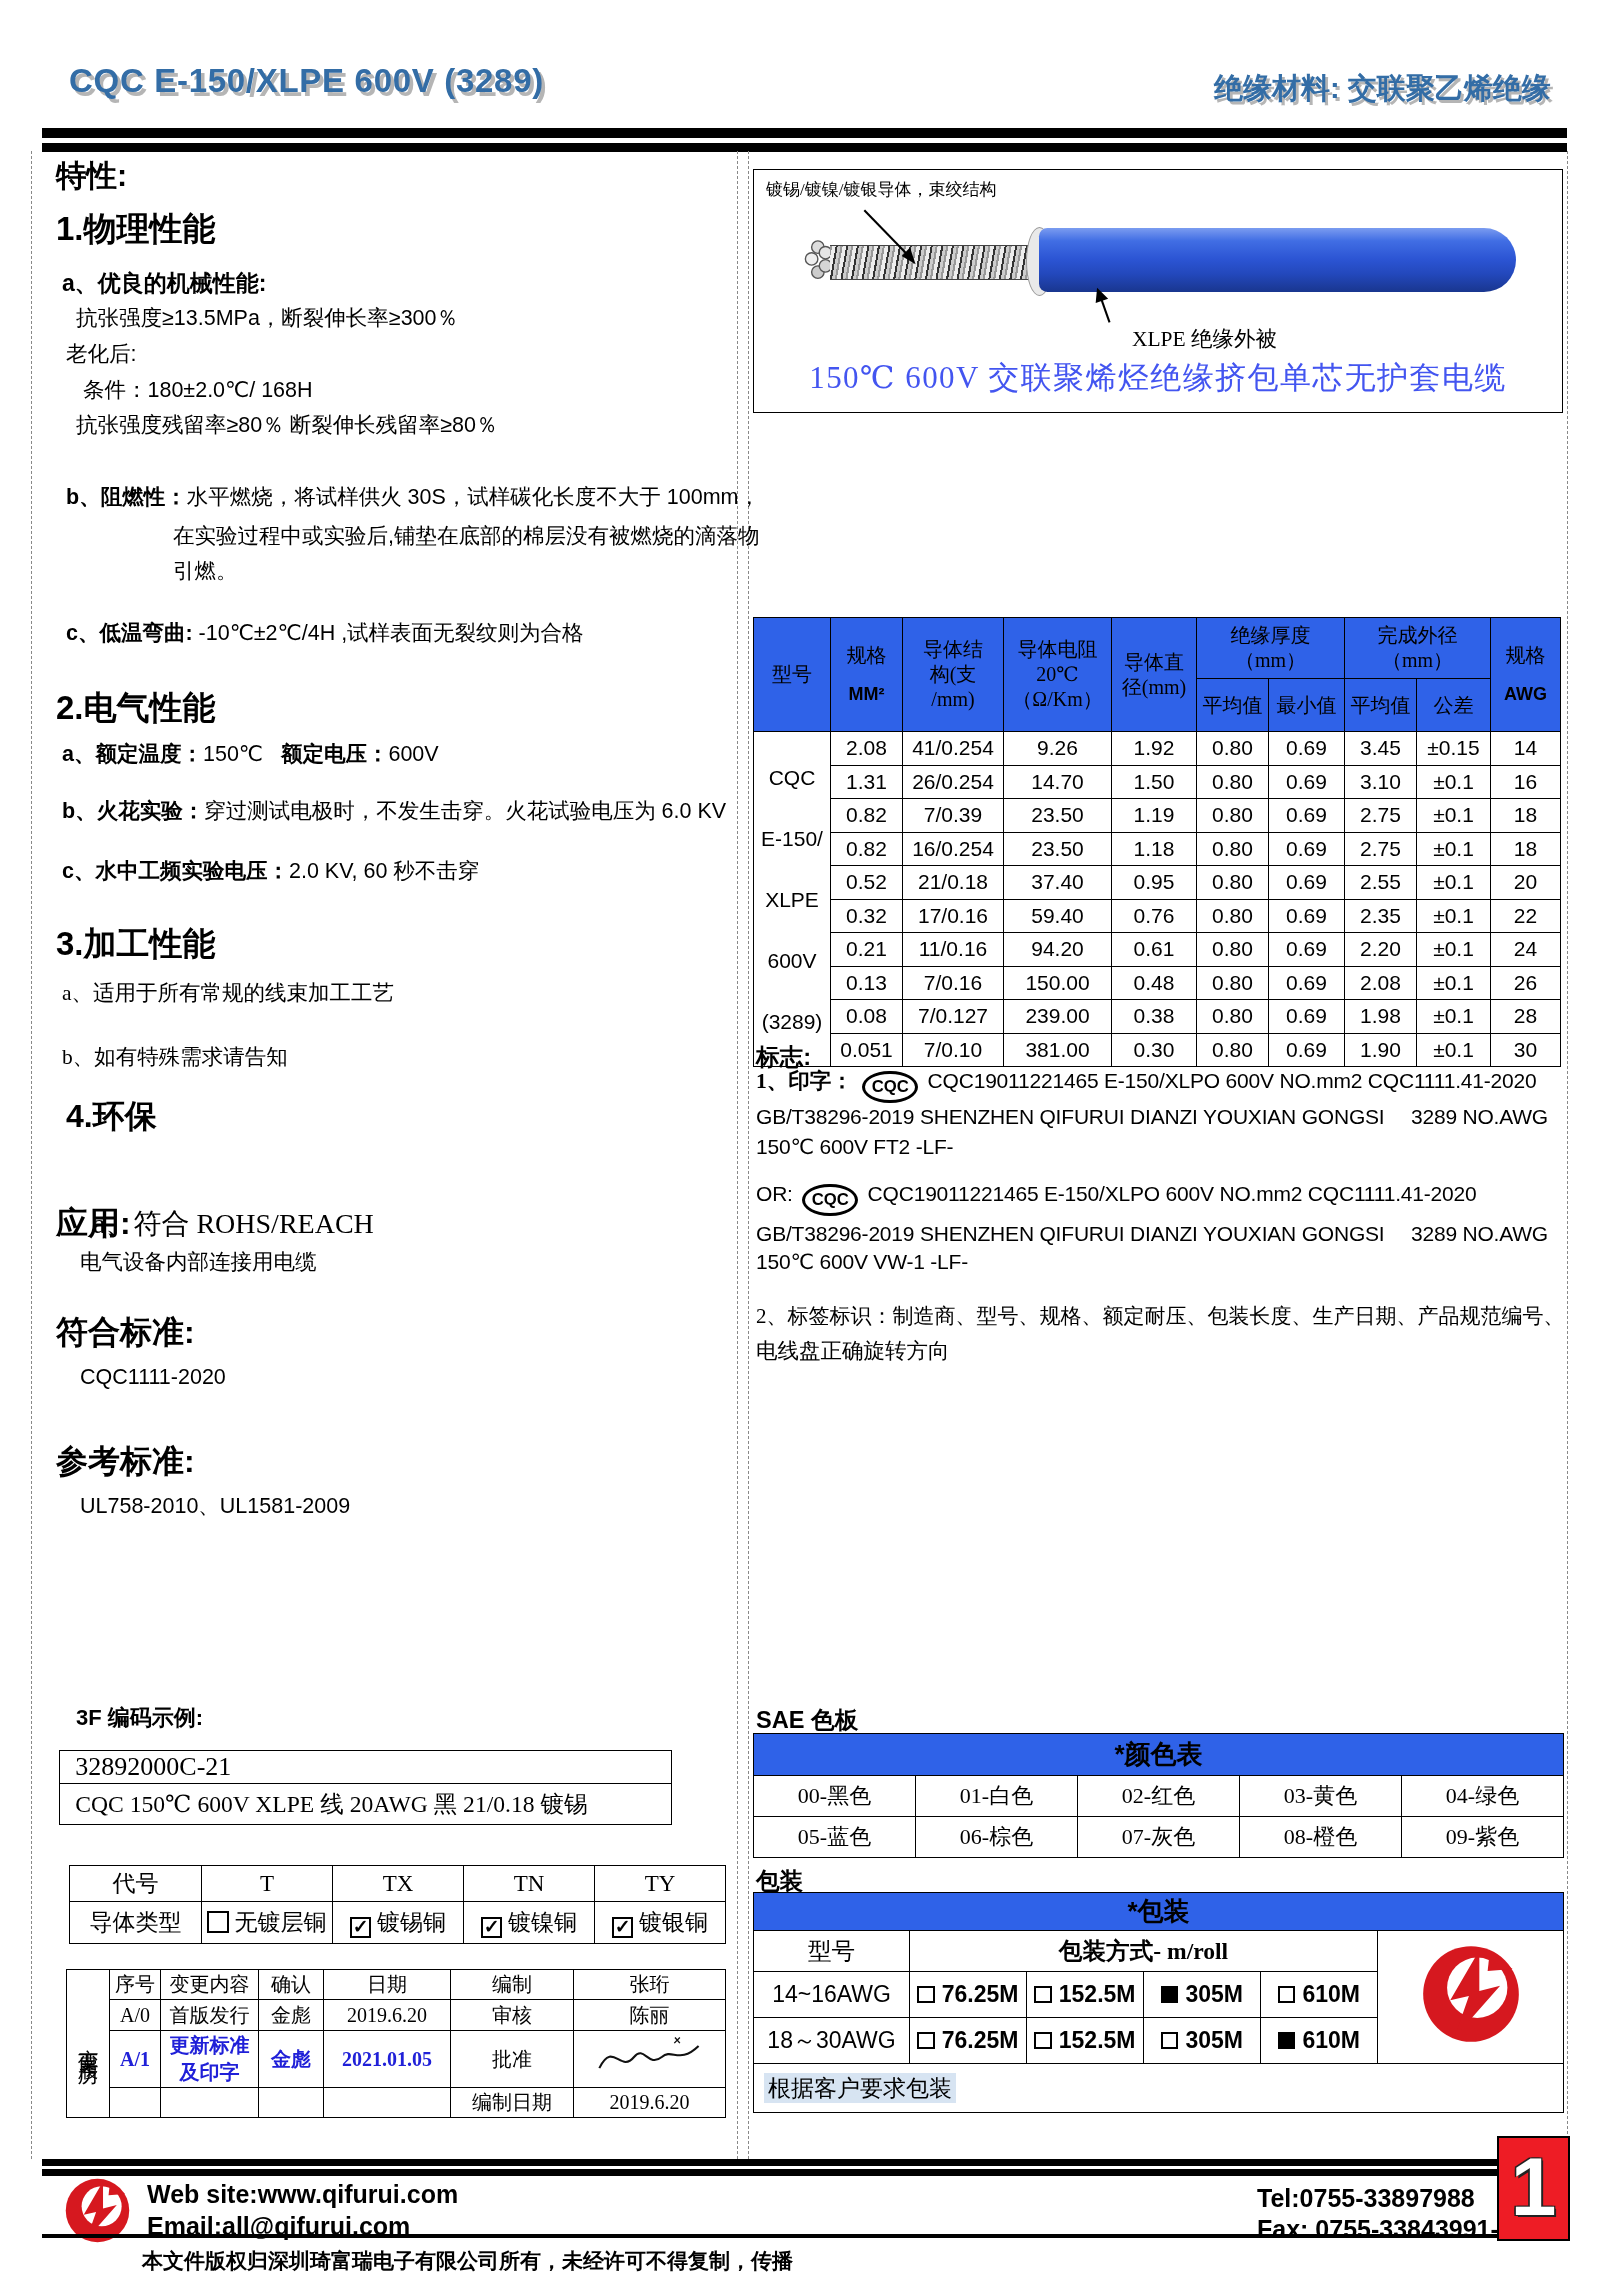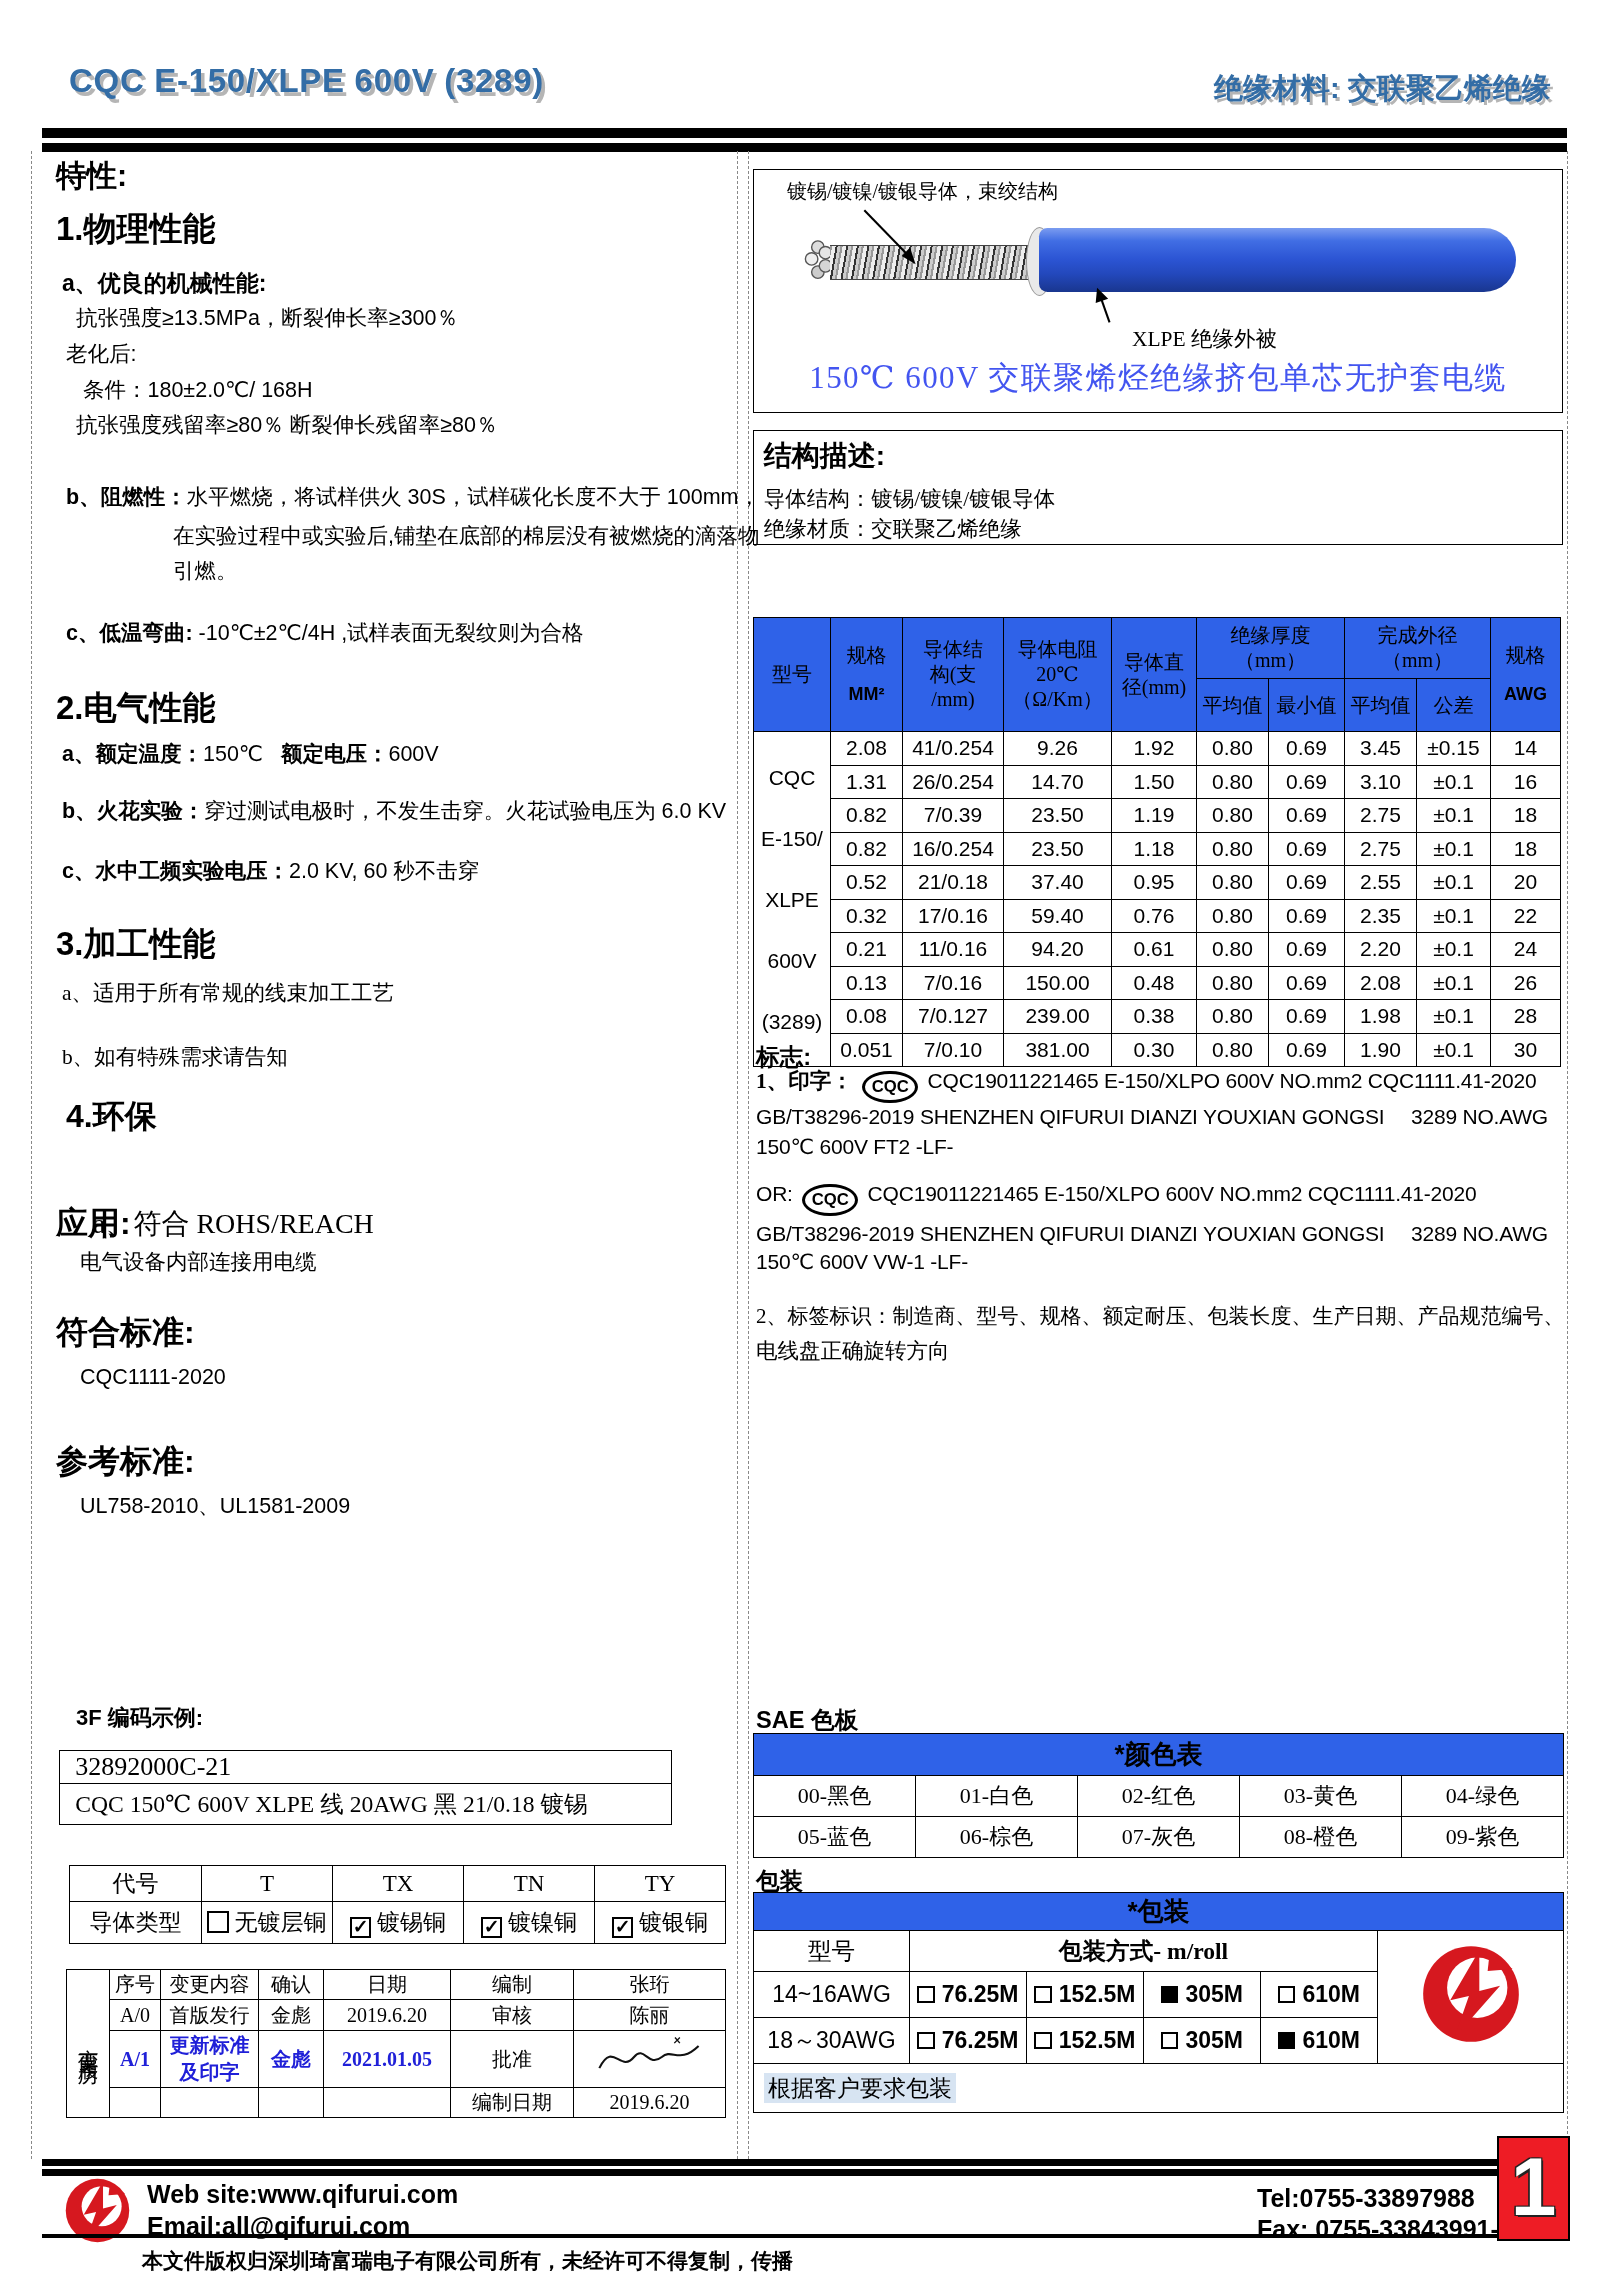--- a/index.html
+++ b/index.html
@@ -46,21 +46,21 @@
   
   .rev{left:66px;top:1969px;width:659px;font-size:20px;}
   .rev td{font-family:"Liberation Serif","DejaVu Serif",serif;}
   .rev .vlabel{writing-mode:vertical-rl;text-orientation:upright;letter-spacing:5.6px;font-size:21px;}
   .rev .hl{color:#2020d8;font-weight:bold;}
   .rev tr.rr1 td{height:25px;} .rev tr.rr2 td{height:28px;}
   .rev tr.rr3 td{height:51px;} .rev tr.rr4 td{height:26px;}
 
   
   .cablebox{left:753px;top:169px;width:808px;height:242px;border:1.4px solid #000;}
-  .cond-label{left:33px;top:8.3px;font-size:20px;white-space:nowrap;}
+  .cond-label{left:12px;top:8.3px;font-size:17px;white-space:nowrap;}
   .tipsvg{left:50px;top:68px;}
   .cond{left:76px;top:75px;width:210px;height:33px;border-top:1.4px solid #444;border-bottom:1.4px solid #444;
         background:repeating-linear-gradient(100deg,#999 0 2.1px,#eee 2.1px 5.6px,#333 5.6px 7.6px,#ccc 7.6px 10.4px);}
   .cap{left:272px;top:57px;width:25px;height:67px;background:#e9e9e9;border:1.4px solid #999;border-radius:50%;}
   .jacket{left:285px;top:58px;width:477px;height:64px;border-radius:8.3px 32px 32px 8.3px;
           background:linear-gradient(180deg,#7b9cf0 0%,#416ee4 20%,#2c55d4 48%,#2348bc 72%,#19368f 100%);}
   .xlpe-label{left:305px;top:154px;width:291px;text-align:center;font-size:21.5px;white-space:nowrap;}
   .cable-caption{left:0;top:187px;width:100%;text-align:center;font-size:31px;letter-spacing:1.4px;
                  color:#4355f0;font-family:"Liberation Serif","DejaVu Serif",serif;}
 
@@ -277,25 +277,20 @@
     <svg class="abs" style="left:0;top:0;" width="806" height="239" viewBox="0 0 1161 345">
       <line x1="158" y1="58" x2="224" y2="126" stroke="#000" stroke-width="3"></line>
       <polygon points="232,136 212,124 224,112" fill="#000"></polygon>
       <line x1="512" y1="220" x2="500" y2="186" stroke="#000" stroke-width="3"></line>
       <polygon points="494,170 492,192 510,186" fill="#000"></polygon>
     </svg>
     <div class="abs xlpe-label serif">XLPE  绝缘外被</div>
     <div class="abs cable-caption">150℃  600V 交联聚烯烃绝缘挤包单芯无护套电缆</div>
   </div>
 
-  <div class="abs structbox">
-    <div class="abs t">结构描述:</div>
-    <div class="abs l1 serif">导体结构：镀锡/镀镍/镀银导体</div>
-    <div class="abs l2 serif">绝缘材质：交联聚乙烯绝缘</div>
-  </div>
 
 
   <table class="abs spec">
     <colgroup>
       <col style="width:77px">
         <col style="width:72px">
         <col style="width:101px">
         <col style="width:108px">
         <col style="width:85px">
       <col style="width:72px">

